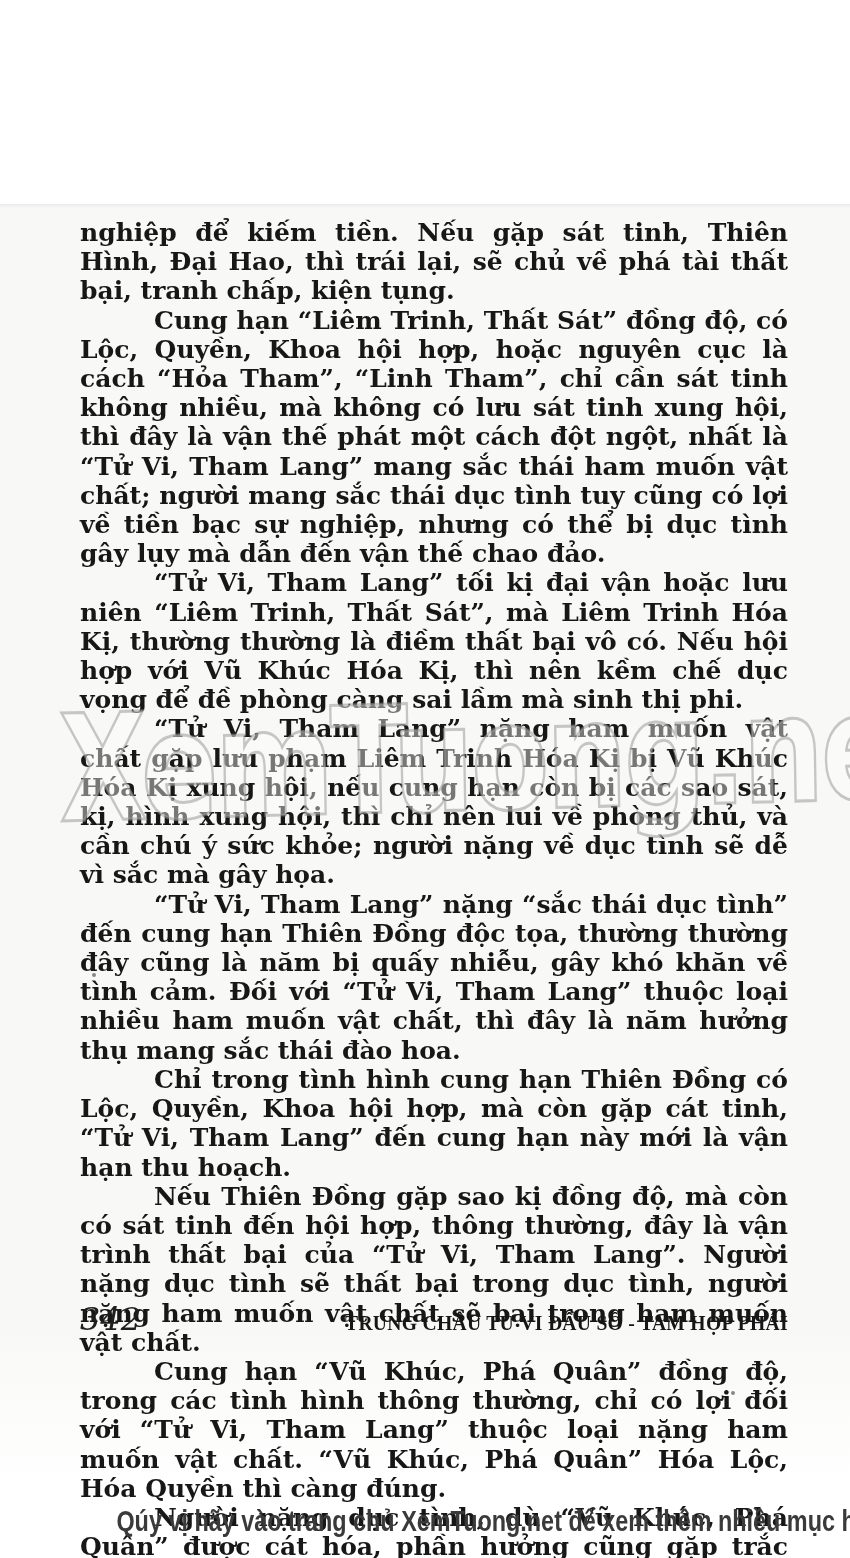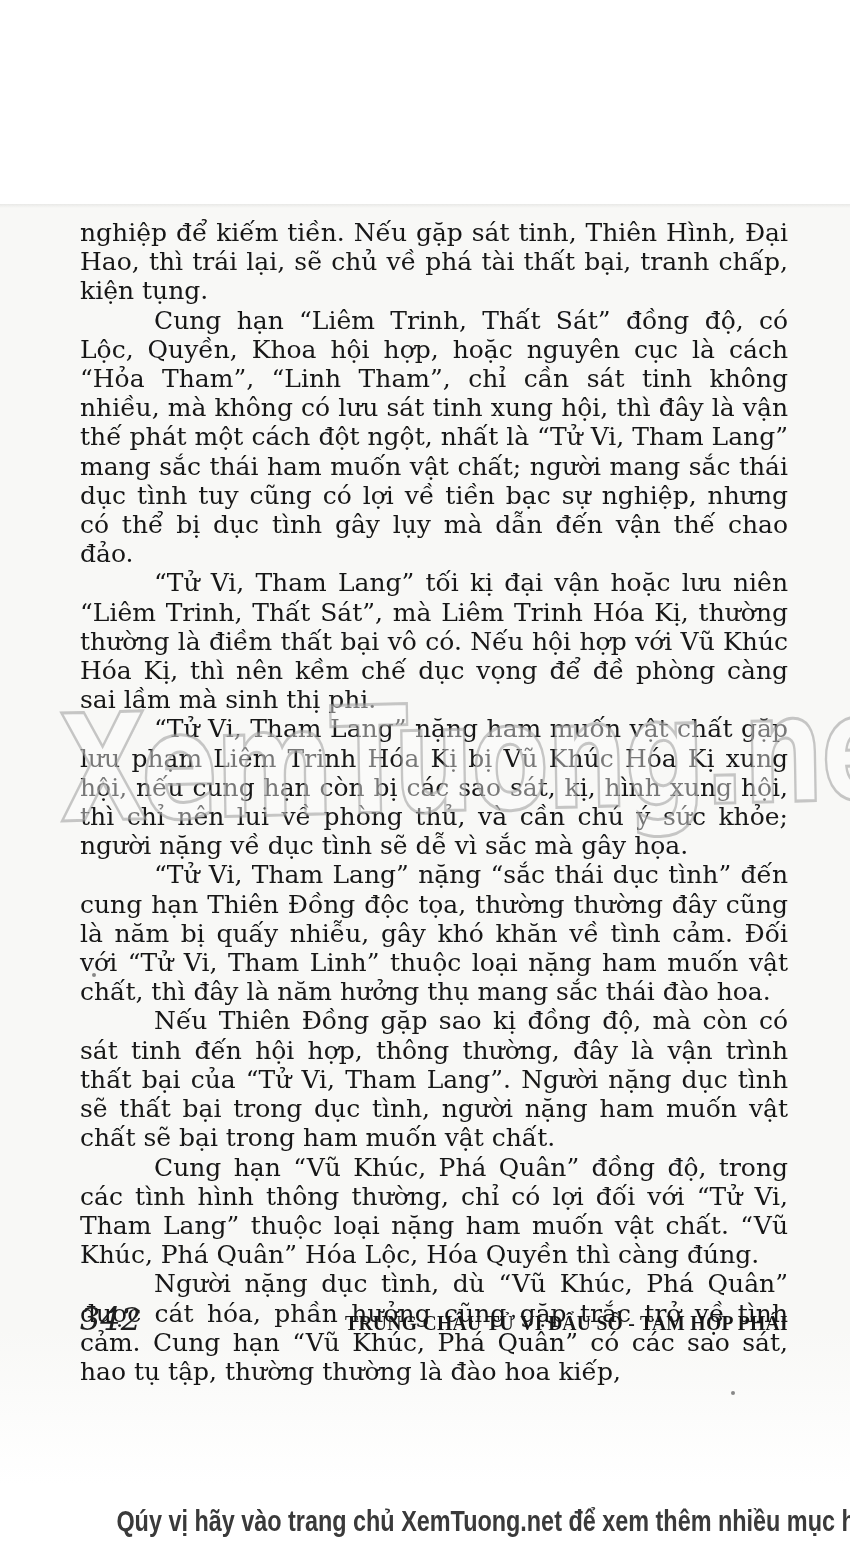--- a/index.html
+++ b/index.html
@@ -21,21 +21,21 @@
   }
   .body-text {
     position: absolute;
     left: 80px; top: 14px;
     width: 708px;
     color: #171717;
     font-size: 25px;
     line-height: 29.2px;
     text-align: justify;
   }
-  .body-text p { text-indent: 74px; }
+  .body-text p { text-indent: 74px; font-weight: bold; }
   .body-text p:first-child { text-indent: 0; }
   
   .watermark {
     position: absolute;
     left: 58px; top: 492px;
     width: 760px;
     font-family: "DejaVu Sans", sans-serif;
     font-weight: bold;
     font-size: 148px;
     line-height: 1;
@@ -99,21 +99,22 @@
 
 <div class="page">
 
   <div class="scan-area">
 
     <div class="body-text">
         <p>nghiệp để kiếm tiền. Nếu gặp sát tinh, Thiên Hình, Đại Hao, thì trái lại, sẽ chủ về phá tài thất bại, tranh chấp, kiện tụng.</p>
         <p>Cung hạn “Liêm Trinh, Thất Sát” đồng độ, có Lộc, Quyền, Khoa hội hợp, hoặc nguyên cục là cách “Hỏa Tham”, “Linh Tham”, chỉ cần sát tinh không nhiều, mà không có lưu sát tinh xung hội, thì đây là vận thế phát một cách đột ngột, nhất là “Tử Vi, Tham Lang” mang sắc thái ham muốn vật chất; người mang sắc thái dục tình tuy cũng có lợi về tiền bạc sự nghiệp, nhưng có thể bị dục tình gây lụy mà dẫn đến vận thế chao đảo.</p>
         <p>“Tử Vi, Tham Lang” tối kị đại vận hoặc lưu niên “Liêm Trinh, Thất Sát”, mà Liêm Trinh Hóa Kị, thường thường là điềm thất bại vô có. Nếu hội hợp với Vũ Khúc Hóa Kị, thì nên kềm chế dục vọng để đề phòng càng sai lầm mà sinh thị phi.</p>
         <p>“Tử Vi, Tham Lang” nặng ham muốn vật chất gặp lưu phạm Liêm Trinh Hóa Kị bị Vũ Khúc Hóa Kị xung hội, nếu cung hạn còn bị các sao sát, kị, hình xung hội, thì chỉ nên lui về phòng thủ, và cần chú ý sức khỏe; người nặng về dục tình sẽ dễ vì sắc mà gây họa.</p>
-        <p>“Tử Vi, Tham Lang” nặng “sắc thái dục tình” đến cung hạn Thiên Đồng độc tọa, thường thường đây cũng là năm bị quấy nhiễu, gây khó khăn về tình cảm. Đối với “Tử Vi, Tham Linh” thuộc loại nặng ham muốn vật chất, thì đây là năm hưởng thụ mang sắc thái đào hoa.</p>
+        <p>“Tử Vi, Tham Lang” nặng “sắc thái dục tình” đến cung hạn Thiên Đồng độc tọa, thường thường đây cũng là năm bị quấy nhiễu, gây khó khăn về tình cảm. Đối với “Tử Vi, Tham Lang” thuộc loại nhiều ham muốn vật chất, thì đây là năm hưởng thụ mang sắc thái đào hoa.</p>
+        <p>Chỉ trong tình hình cung hạn Thiên Đồng có Lộc, Quyền, Khoa hội hợp, mà còn gặp cát tinh, “Tử Vi, Tham Lang” đến cung hạn này mới là vận hạn thu hoạch.</p>
         <p>Nếu Thiên Đồng gặp sao kị đồng độ, mà còn có sát tinh đến hội hợp, thông thường, đây là vận trình thất bại của “Tử Vi, Tham Lang”. Người nặng dục tình sẽ thất bại trong dục tình, người nặng ham muốn vật chất sẽ bại trong ham muốn vật chất.</p>
         <p>Cung hạn “Vũ Khúc, Phá Quân” đồng độ, trong các tình hình thông thường, chỉ có lợi đối với “Tử Vi, Tham Lang” thuộc loại nặng ham muốn vật chất. “Vũ Khúc, Phá Quân” Hóa Lộc, Hóa Quyền thì càng đúng.</p>
         <p>Người nặng dục tình, dù “Vũ Khúc, Phá Quân” được cát hóa, phần hưởng cũng gặp trắc trở về tình cảm. Cung hạn “Vũ Khúc, Phá Quân” có các sao sát, hao tụ tập, thường thường là đào hoa kiếp,</p>
       </div>
 
     <div class="watermark">XemTuong.net</div>
 
     <div class="noise-dot" style="left:92px; top:769px; width:4px; height:4px;"></div>
     <div class="noise-dot" style="left:731px; top:1187px; width:4px; height:4px;"></div>
 

